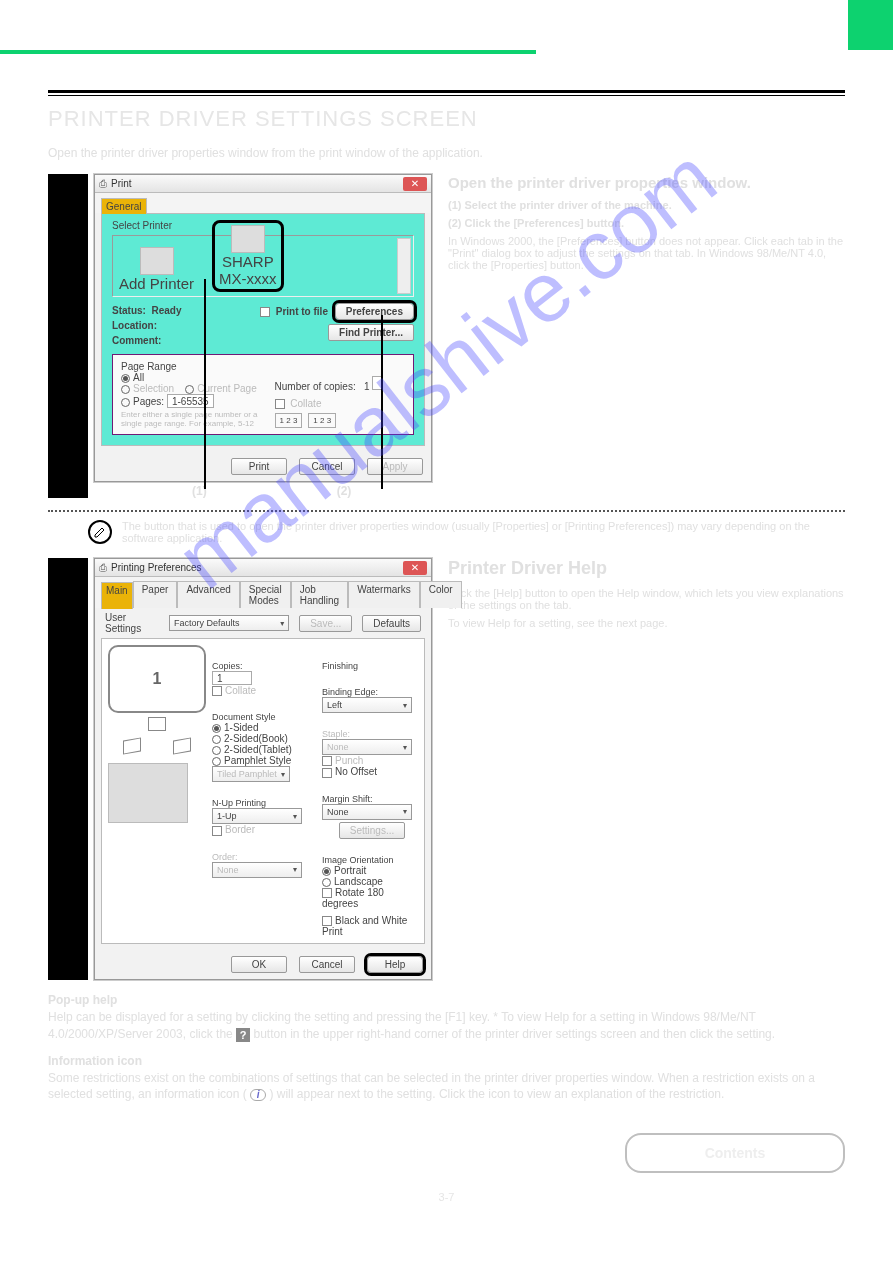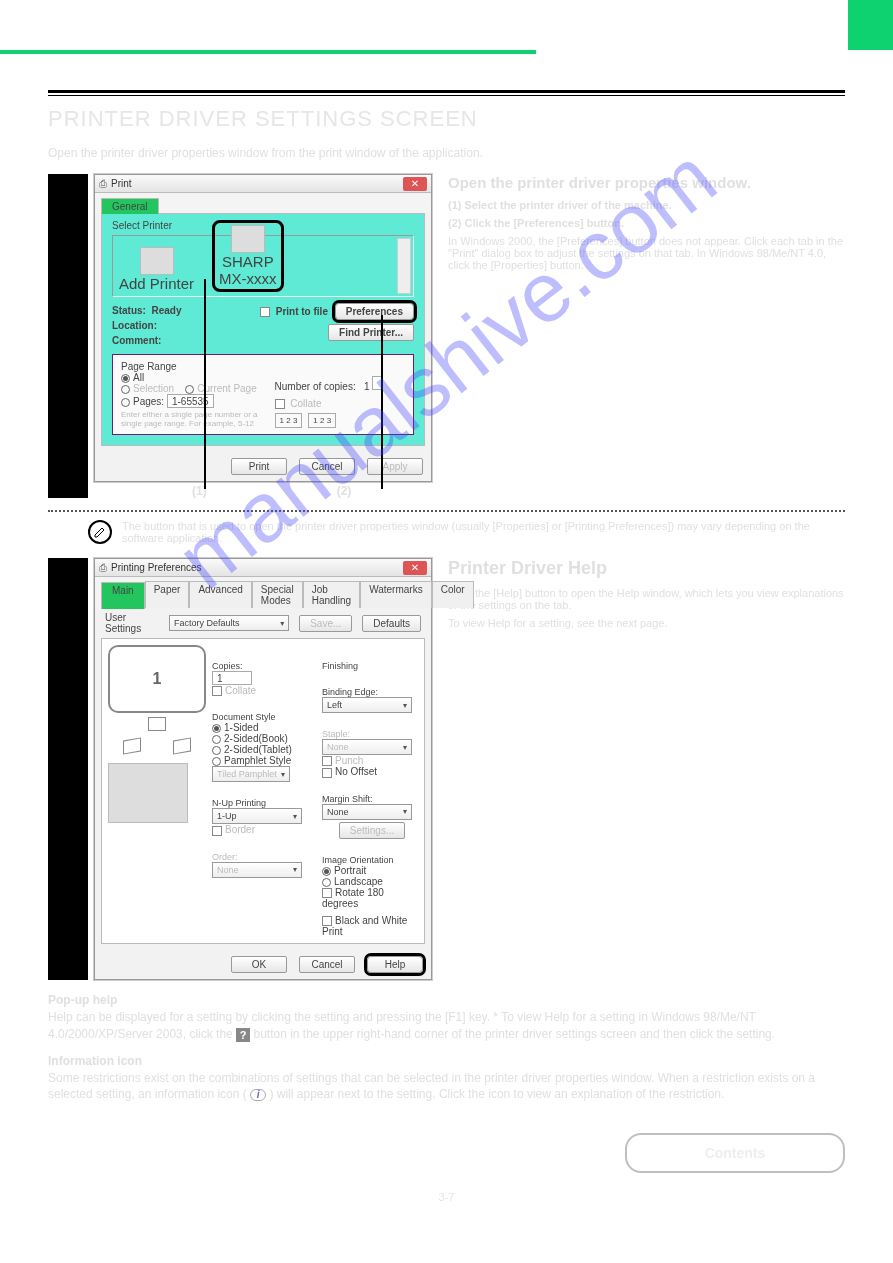--- a/index.html
+++ b/index.html
@@ -116,24 +116,24 @@
     background: #d55; border-radius: 2px;
     color: #fff; text-align: center; line-height: 13px;
     font-size: 10px;
   }
   .tabstrip {
     display: flex;
     padding: 4px 0 0 6px;
     background: #f4f4f4;
   }
   .tab {
-    background: #22c55e;
+    background: #eab308;
     border: 1px solid #bbb;
     border-bottom: none;
-    padding: 2px 10px;
+    padding: 2px 4px;
     font-size: 10px;
     position: relative;
     top: 1px;
   }
   .tabp {
     background: #f0f0f0;
     border: 1px solid #bbb;
     border-bottom: none;
     padding: 2px 8px;
     font-size: 10px;

